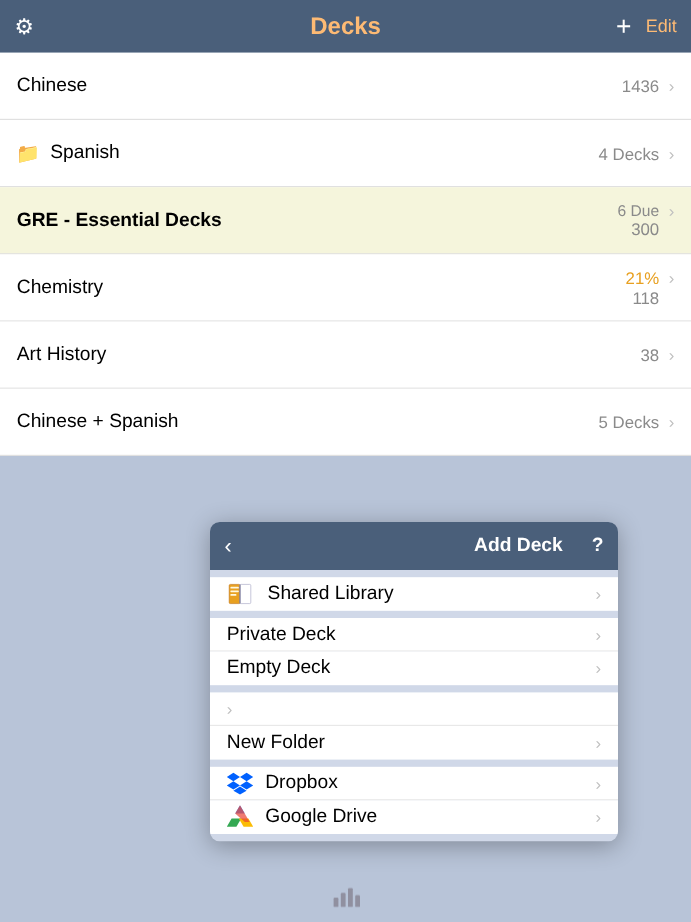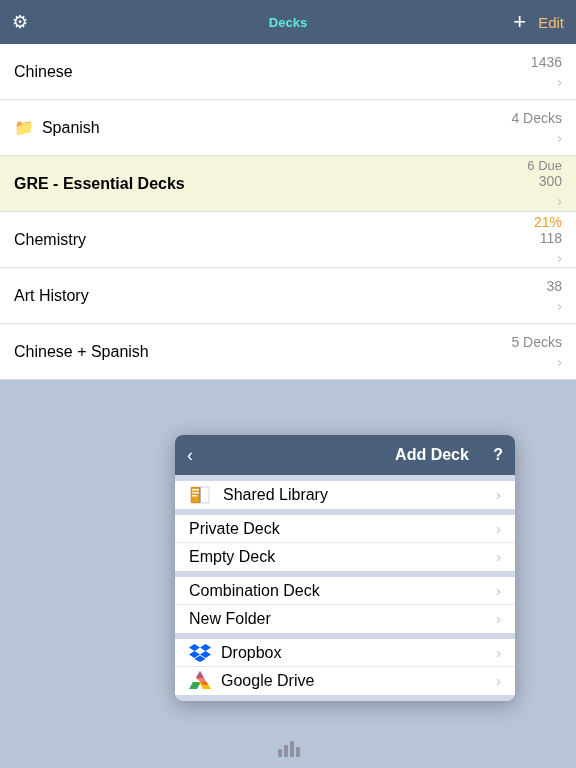--- a/index.html
+++ b/index.html
@@ -15,22 +15,22 @@
     
     .header {
       background: #4a5f7a;
       height: 44px;
       display: flex;
       align-items: center;
       justify-content: space-between;
       padding: 0 12px;
     }
     .header-title {
-      color: #5eead4;
-      font-size: 13px;
+      color: #fdba74;
+      font-size: 20px;
       font-weight: 600;
       position: absolute;
       left: 50%;
       transform: translateX(-50%);
     }
     .header-left {
       display: flex;
       align-items: center;
     }
     .header-right {
@@ -81,23 +81,22 @@
     }
     .deck-name {
       font-size: 16px;
       color: #000;
     }
     .deck-row.highlighted .deck-name {
       font-weight: 600;
     }
     .deck-row-right {
       display: flex;
-      align-items: flex-end;
+      align-items: flex-start;
       gap: 4px;
-      flex-direction: column;
     }
     .deck-count {
       font-size: 14px;
       color: #8a8a8a;
       text-align: right;
     }
     .deck-count.orange {
       color: #e8a020;
     }
     .deck-count-line {
@@ -361,23 +360,20 @@
       <div class="modal-item">
         <div class="modal-item-left">
           <span class="modal-item-label">Empty Deck</span>
         </div>
         <span class="modal-chevron">›</span>
       </div>
     </div>
 
     <div class="modal-section">
       <div class="modal-item">
-        <div class="modal-item-left">
-          <span class="modal-item-label">Combination Deck</span>
-        </div>
         <span class="modal-chevron">›</span>
       </div>
       <div class="modal-item">
         <div class="modal-item-left">
           <span class="modal-item-label">New Folder</span>
         </div>
         <span class="modal-chevron">›</span>
       </div>
     </div>
 

